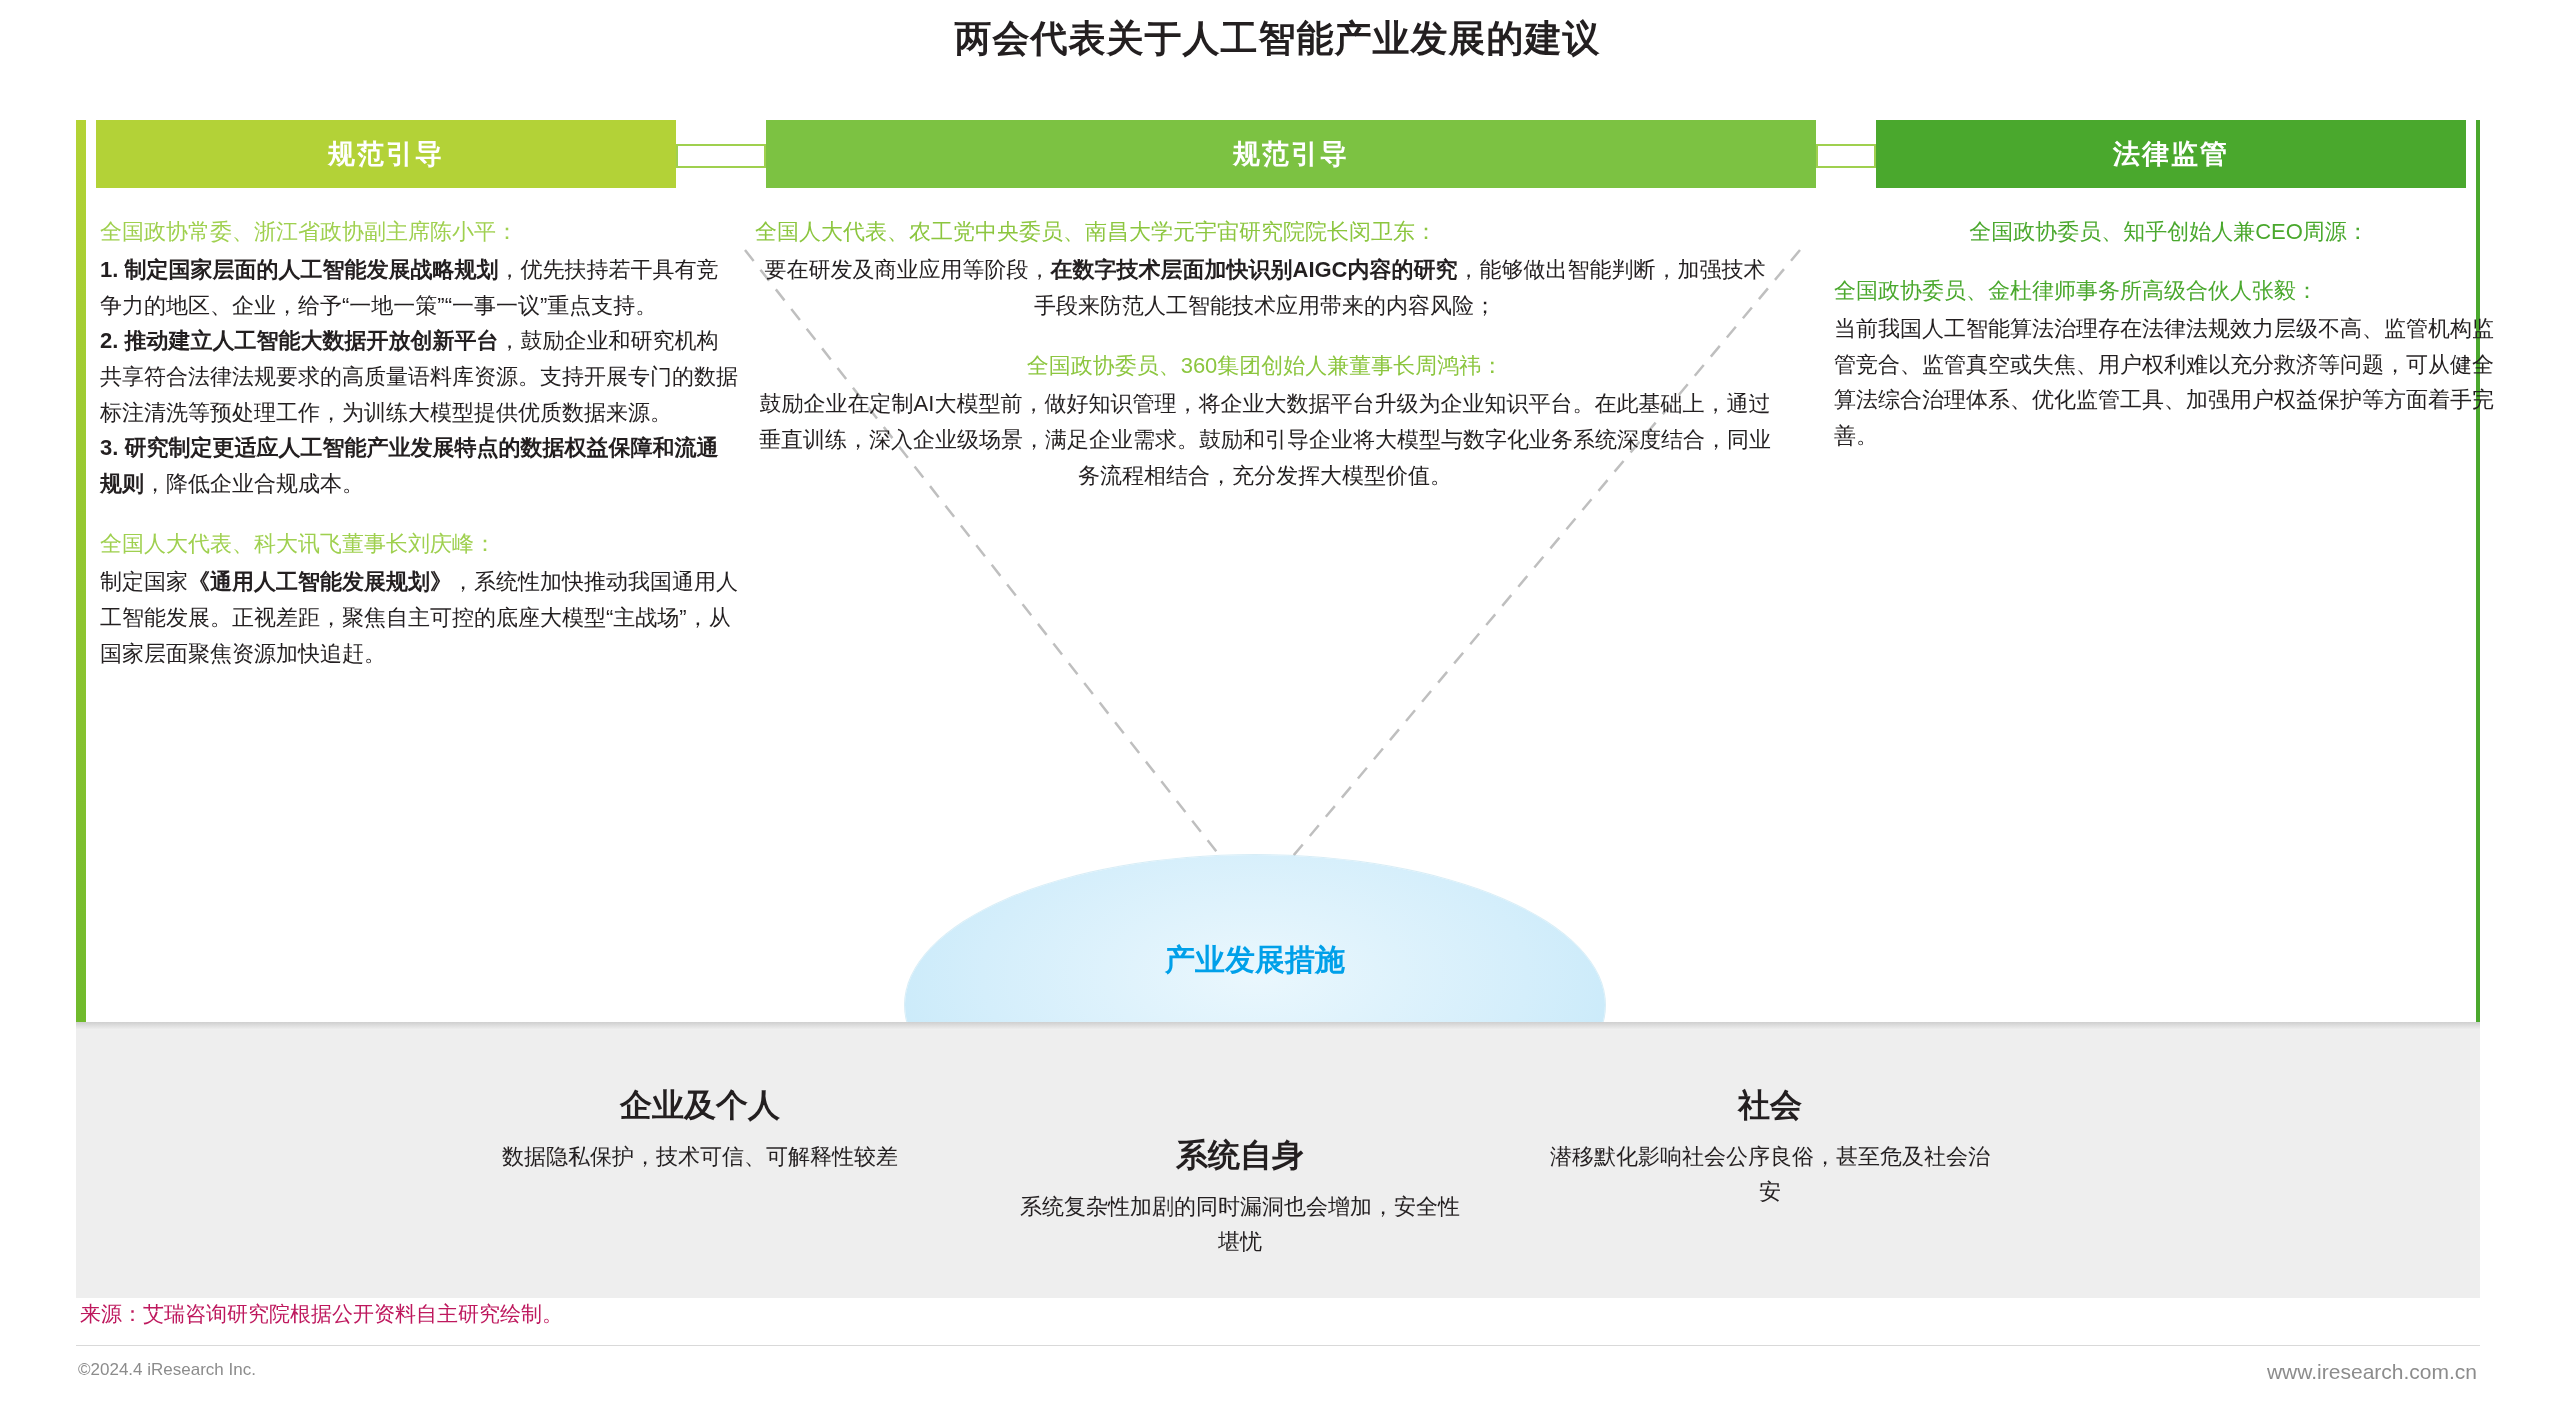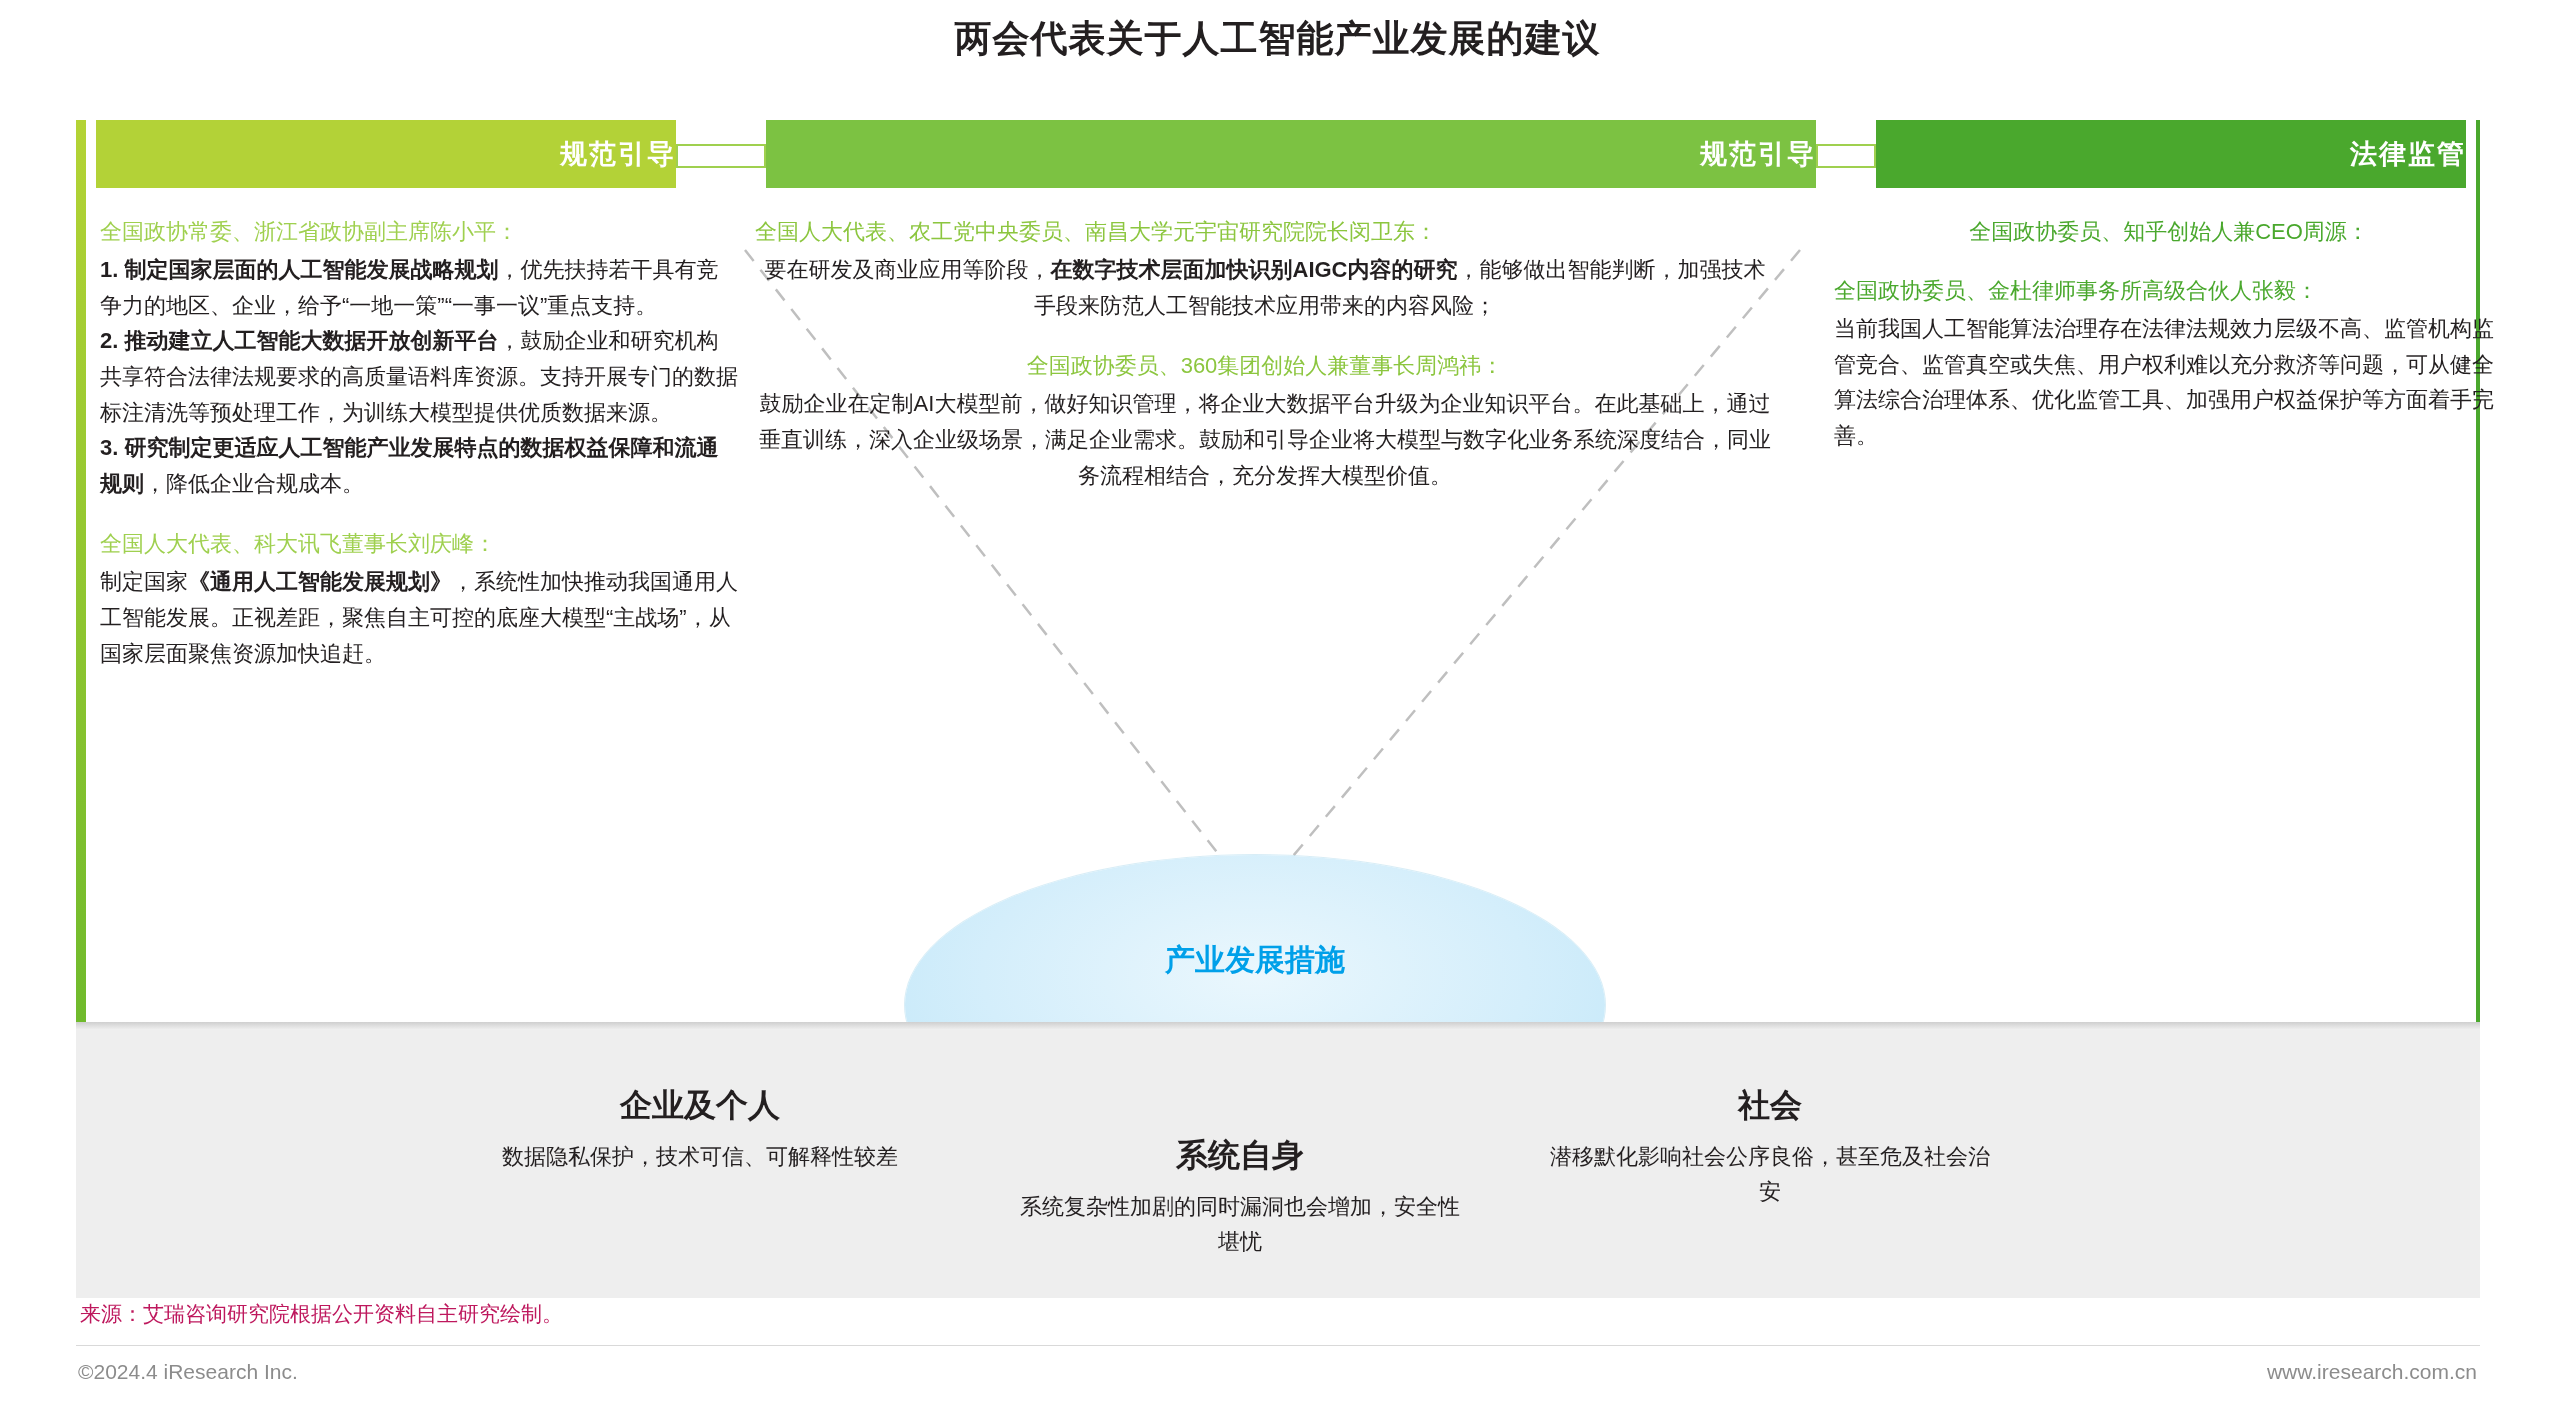--- a/index.html
+++ b/index.html
@@ -61,21 +61,21 @@
     top: 120px;
     width: 2404px;
     height: 68px;
   }
   .tab {
     position: absolute;
     top: 0;
     height: 68px;
     display: flex;
     align-items: center;
-    justify-content: flex-end;
+    justify-content: center;
     color: #ffffff;
     font-size: 27px;
     font-weight: bold;
     letter-spacing: 2px;
   }
   .tab-0 { left: 20px;   width: 580px; background: #b3d237; }
   .tab-1 { left: 690px;  width: 1050px; background: #7cc242; }
   .tab-2 { left: 1800px; width: 590px; background: #4aa82d; }
 
   .tab-link {
@@ -190,21 +190,21 @@
     left: 76px;
     top: 1345px;
     width: 2404px;
     height: 1px;
     background: #d9d9d9;
   }
   .footer-left {
     position: absolute;
     left: 78px;
     top: 1360px;
-    font-size: 21px;
+    font-size: 17px;
     color: #8c8c8c;
   }
   .footer-right {
     position: absolute;
     right: 78px;
     top: 1360px;
     font-size: 21px;
     color: #8c8c8c;
   }
 </style>

